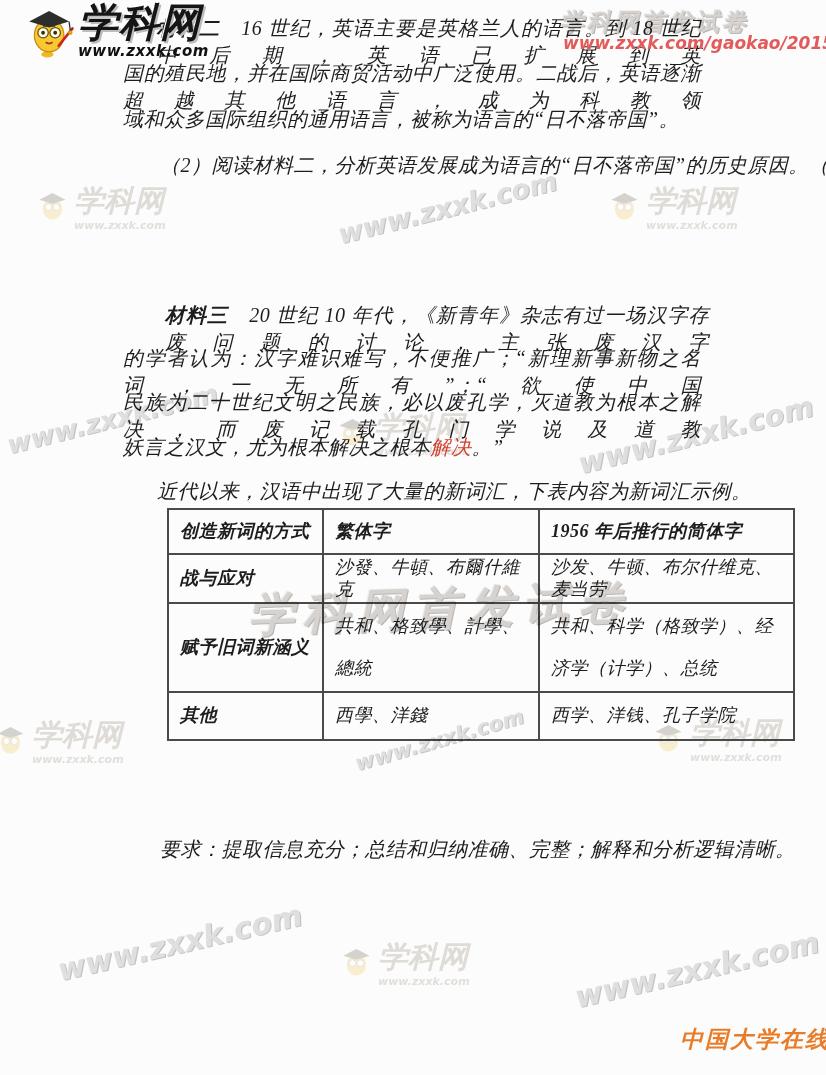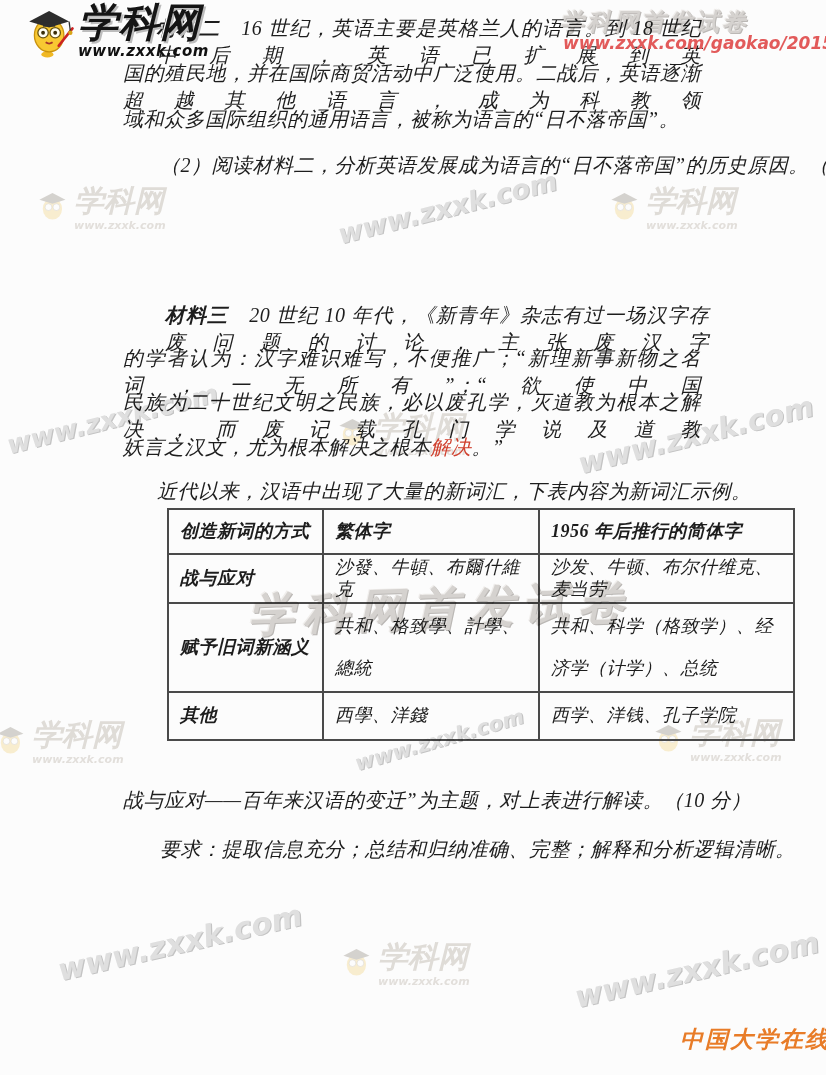--- a/index.html
+++ b/index.html
@@ -120,21 +120,20 @@
       <td class="c3">共和、科学（格致学）、经济学（计学）、总统</td>
     </tr>
     <tr class="r3">
       <td class="c1">其他</td>
       <td class="c2">西學、洋錢</td>
       <td class="c3">西学、洋钱、孔子学院</td>
     </tr>
   </tbody>
     </table>
 
-  <div class="line" style="left:123px;top:787px;">战与应对——百年来汉语的变迁”为主题，对上表进行解读。（10 分）</div>
   <div class="line" style="left:160px;top:836px;text-align:center;">要求：提取信息充分；总结和归纳准确、完整；解释和分析逻辑清晰。</div>
 
   <div class="wm wm-big" style="left:248px;top:578px;font-size:46px;transform:rotate(-2deg);">学科网首发试卷</div>
 
   <div class="wm wm-url" style="left:335px;top:192px;font-size:27px;transform:rotate(-14deg);">www.zxxk.com</div>
   <div class="wm wm-url" style="left:4px;top:404px;font-size:26px;transform:rotate(-14deg);">www.zxxk.com</div>
   <div class="wm wm-url" style="left:575px;top:418px;font-size:29px;transform:rotate(-14deg);">www.zxxk.com</div>
   <div class="wm wm-url" style="left:352px;top:728px;font-size:21px;transform:rotate(-16deg);">www.zxxk.com</div>
   <div class="wm wm-url" style="left:55px;top:925px;font-size:30px;transform:rotate(-13deg);">www.zxxk.com</div>
   <div class="wm wm-url" style="left:572px;top:952px;font-size:30px;transform:rotate(-13deg);">www.zxxk.com</div>

